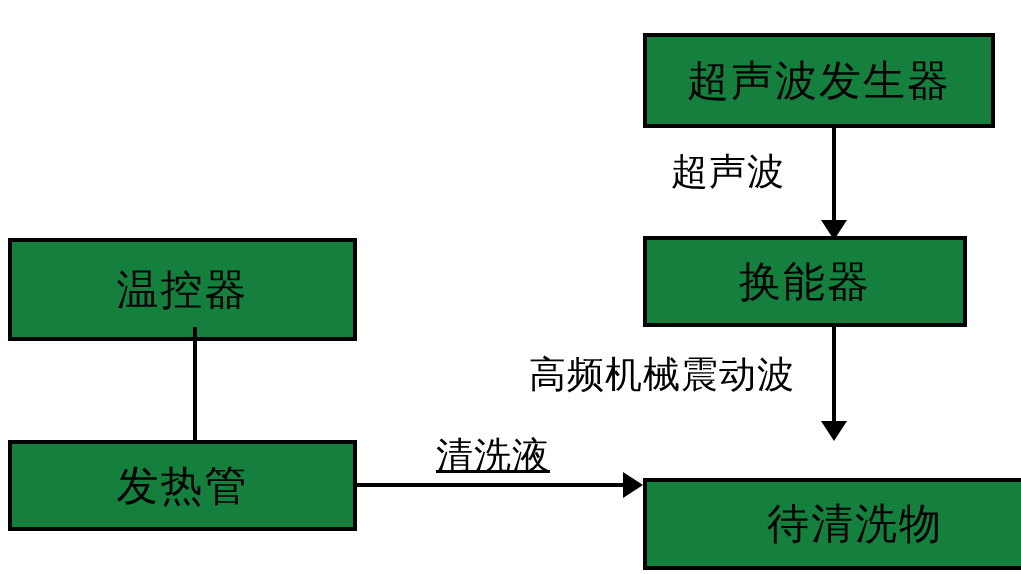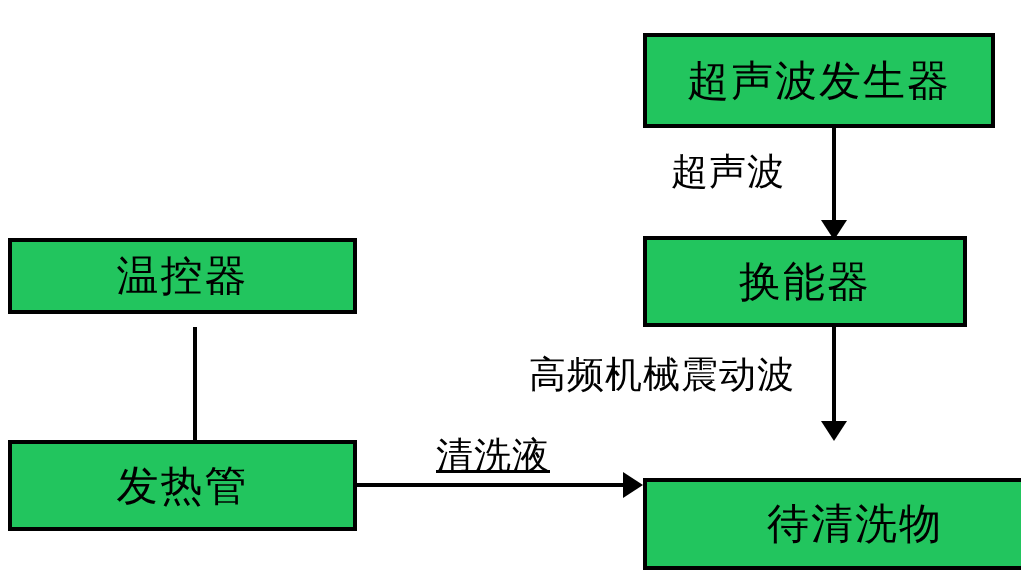--- a/index.html
+++ b/index.html
@@ -16,38 +16,38 @@
     position: relative;
     width: 1021px;
     height: 574px;
     background: #ffffff;
     overflow: hidden;
   }
   .node-box {
     position: absolute;
     box-sizing: border-box;
     border: 4px solid #000000;
-    background: #22c55e;
+    background: #15803d;
     display: flex;
     align-items: center;
     justify-content: center;
   }
   .node-label {
     font-size: 42px;
     line-height: 1;
     letter-spacing: 2px;
     font-weight: 500;
     white-space: nowrap;
     color: #000000;
   }
   
   #box-generator   { left: 643px; top: 33px;  width: 352px; height: 95px; }
   #box-transducer  { left: 643px; top: 236px; width: 324px; height: 91px; }
   #box-workpiece   { left: 643px; top: 438px; width: 424px; height: 92px; margin-top: 40px; }
-  #box-thermostat  { left: 8px;   top: 238px; width: 349px; height: 76px; justify-content: center; }
+  #box-thermostat  { left: 8px;   top: 238px; width: 349px; height: 103px; justify-content: center; }
   #box-heater      { left: 8px;   top: 440px; width: 349px; height: 91px; }
 
   
   .edge {
     position: absolute;
     background: #000000;
   }
   .edge-v { width: 4px; }
   .edge-h { height: 4px; }
 

